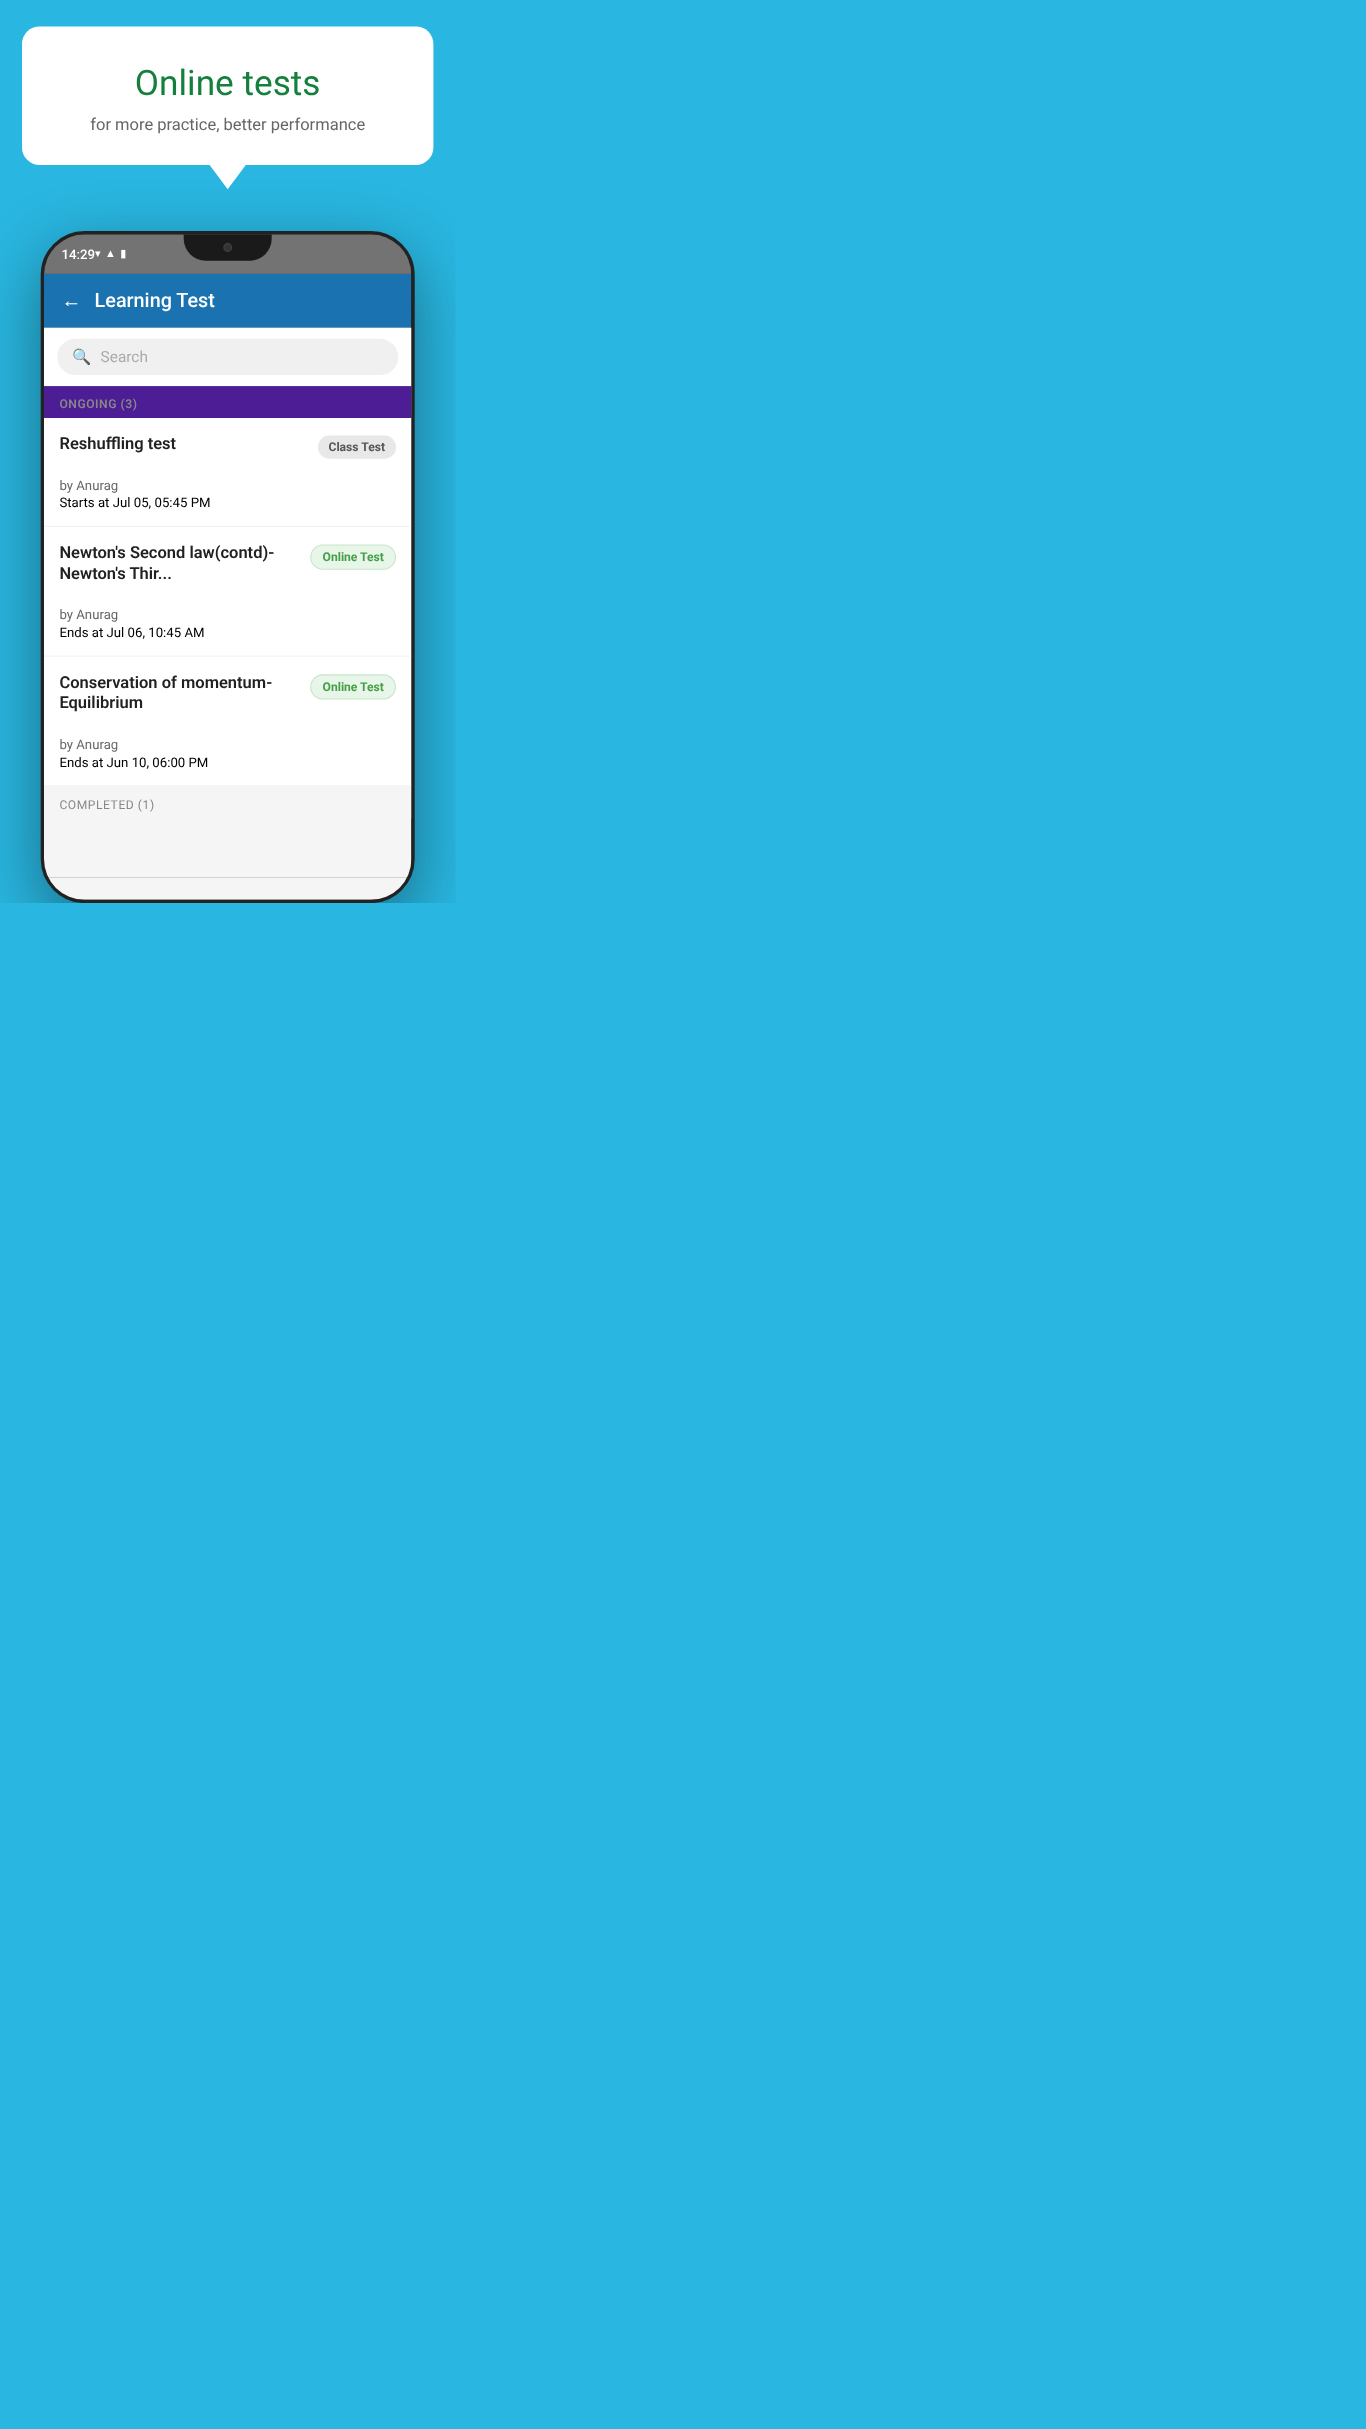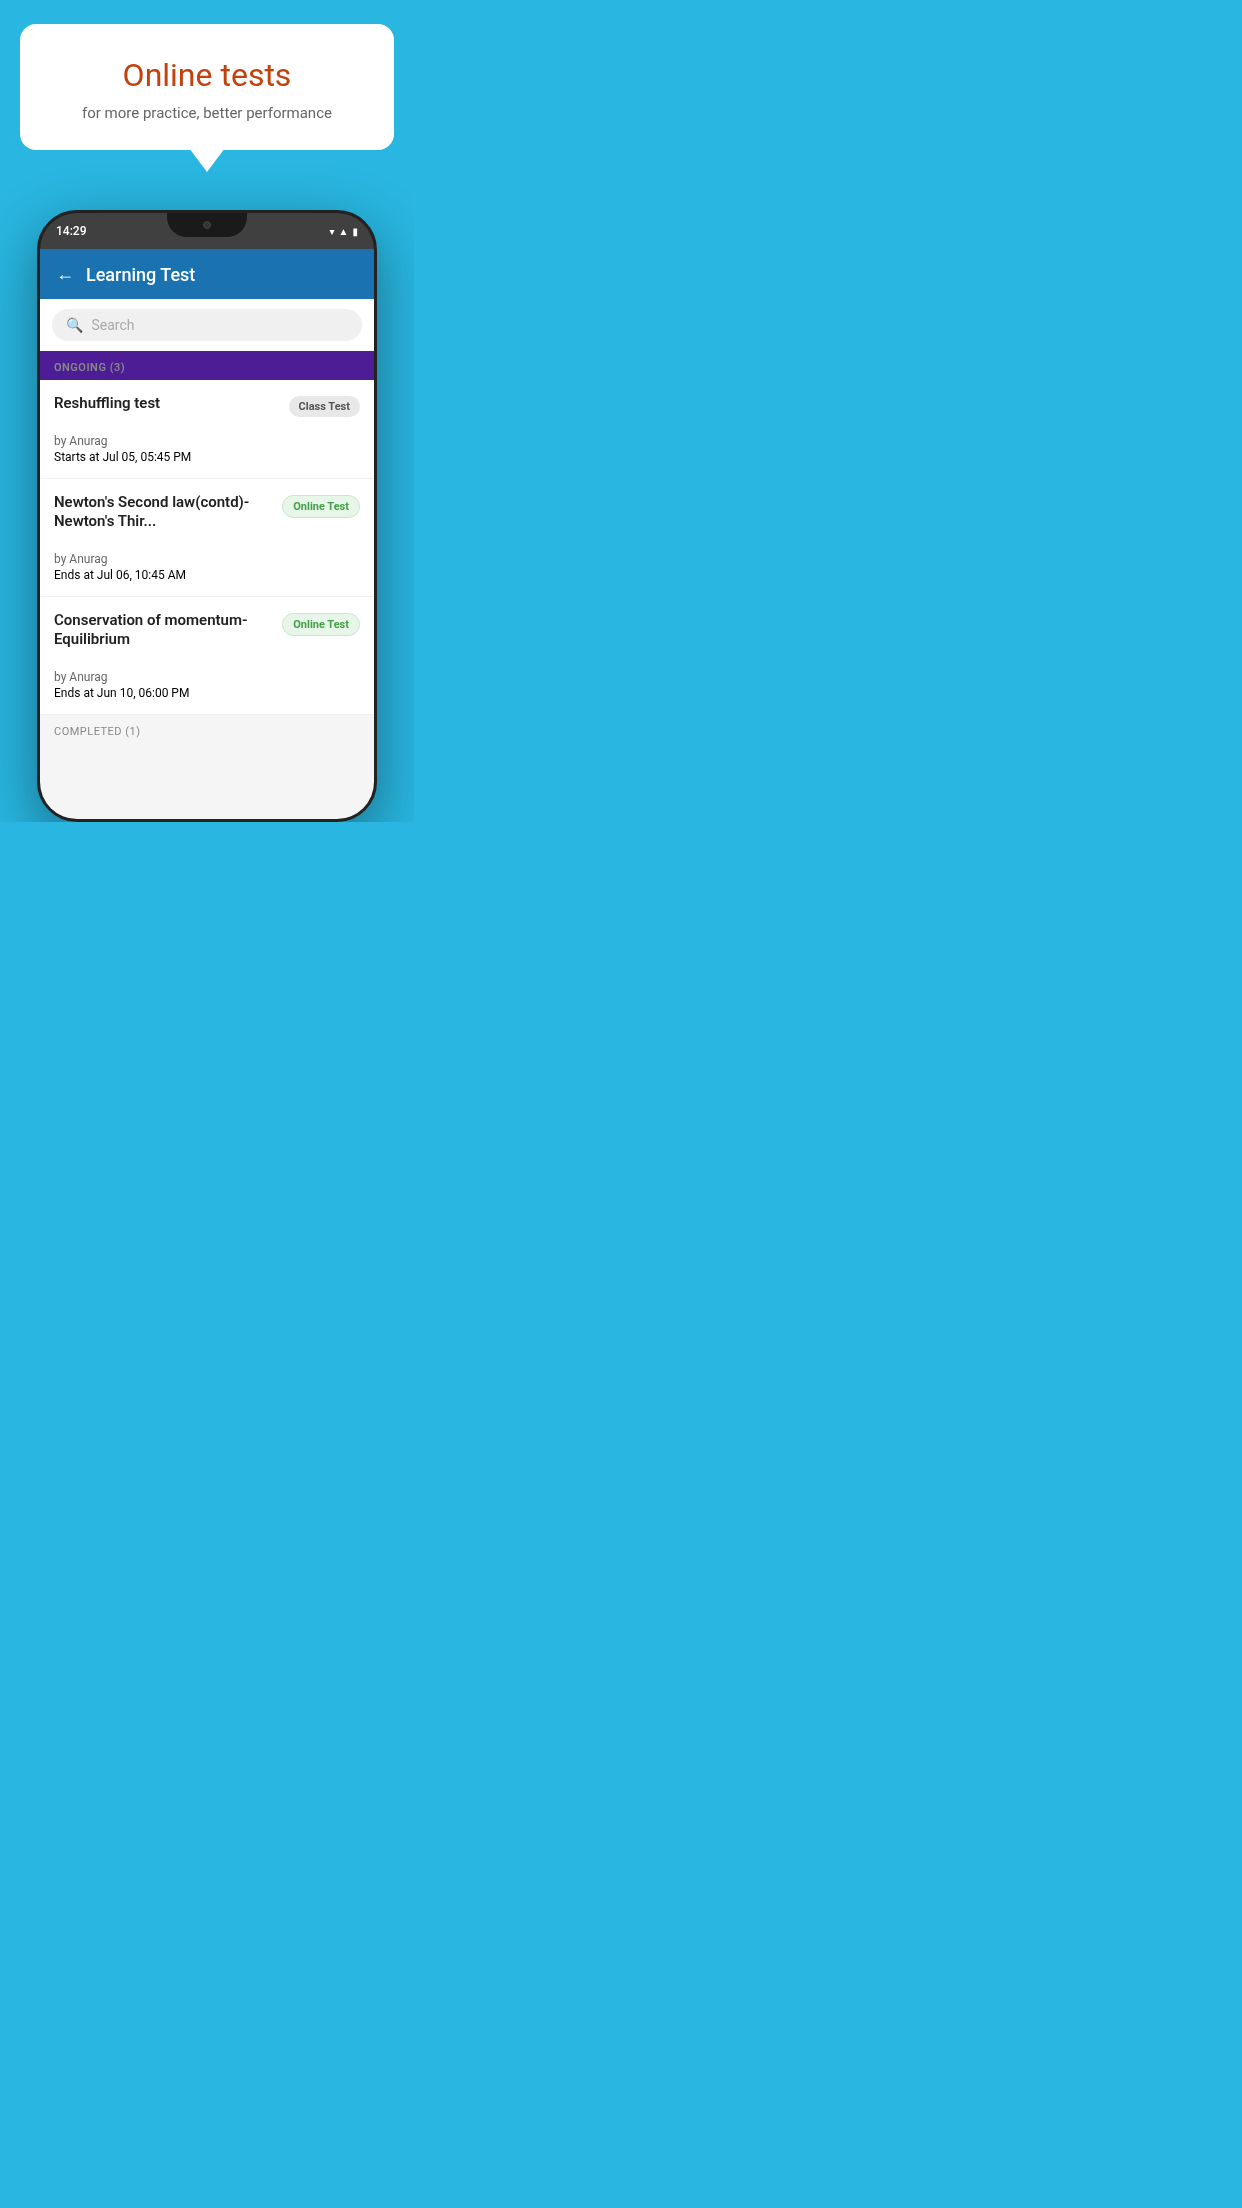--- a/index.html
+++ b/index.html
@@ -43,21 +43,21 @@
       width: 0;
       height: 0;
       border-left: 18px solid transparent;
       border-right: 18px solid transparent;
       border-top: 24px solid white;
     }
 
     .bubble-title {
       font-size: 32px;
       font-weight: 400;
-      color: #c2410c;
+      color: #15803d;
       margin-bottom: 10px;
     }
 
     .bubble-subtitle {
       font-size: 15px;
       color: #666;
       font-weight: 400;
     }
 
     
@@ -72,25 +72,24 @@
       border-radius: 40px;
       padding: 0;
       position: relative;
       overflow: hidden;
       box-shadow: 0 20px 60px rgba(0,0,0,0.4);
       border: 3px solid #222;
     }
 
     
     .phone-top {
-      background: #404040;
+      background: #737373;
       height: 36px;
       display: flex;
       align-items: center;
-      justify-content: space-between;
       padding: 0 16px;
       position: relative;
     }
 
     .status-time {
       color: white;
       font-size: 12px;
       font-weight: 500;
     }
 

